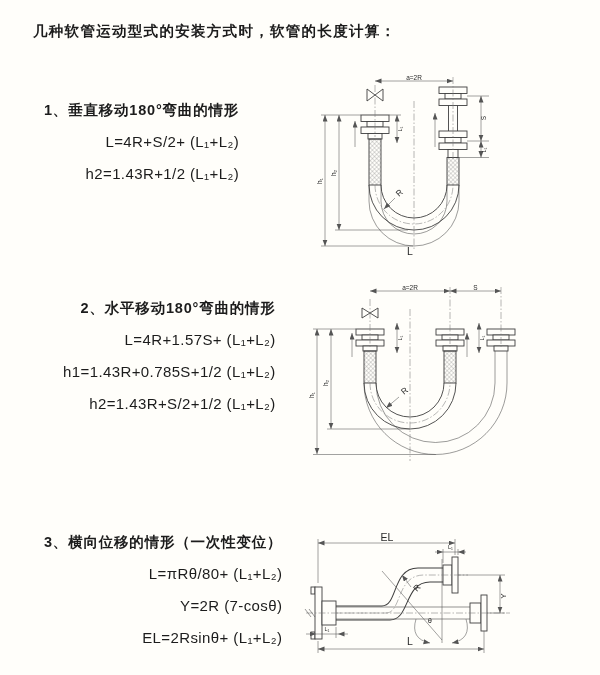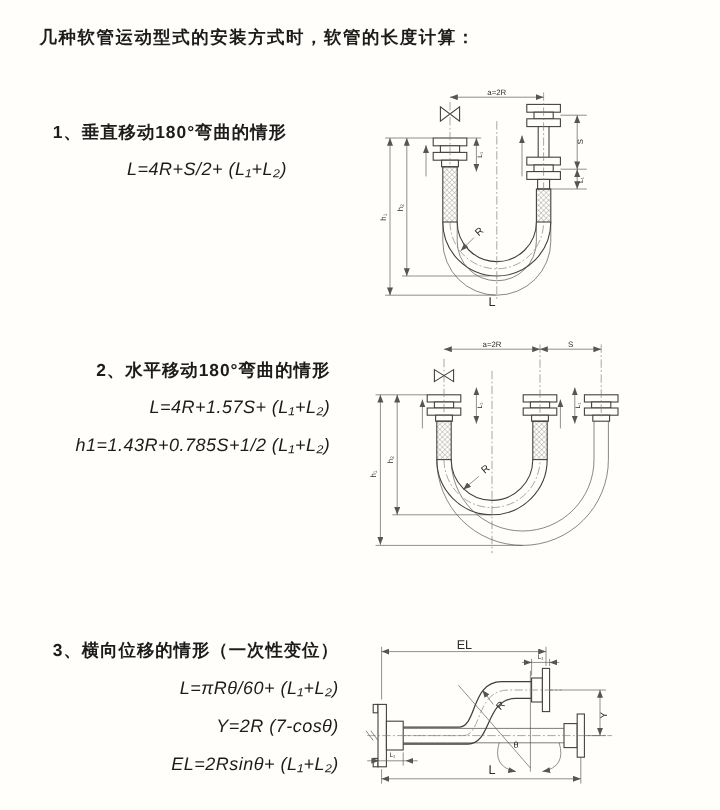--- a/index.html
+++ b/index.html
@@ -10,52 +10,54 @@
     color:#1c1c1c;
     -webkit-font-smoothing:antialiased;
   }
   .page{position:relative;width:600px;height:675px;overflow:hidden;background:#fffefa;}
   .title{
     position:absolute;left:33px;top:22px;
     font-size:14.5px;font-weight:700;letter-spacing:1.3px;white-space:nowrap;
   }
   .sec{position:absolute;white-space:nowrap;text-align:right;}
   .heading{font-size:14.5px;font-weight:700;letter-spacing:0.8px;}
-  .formulas{margin-top:6px;margin-left:19px;font-style:italic;}
+  .formulas{margin-top:6px;margin-left:19px;}
   .formula{font-size:15px;line-height:32px;letter-spacing:0.4px;font-weight:400;}
   .diagram{position:absolute;}
   svg{display:block;}
   svg text{font-family:"Liberation Sans", sans-serif;fill:#2b2b2b;}
 </style>
 </head>
 <body>
 
 <div class="page">
 
   <div class="title">几种软管运动型式的安装方式时，软管的长度计算：</div>
 
   <section class="sec" style="left:44px;top:101px;">
     <div class="heading">1、垂直移动180°弯曲的情形</div>
     <div class="formulas">
       <div class="formula">L=4R+S/2+ (L₁+L₂)</div>
+      <div class="formula">h2=1.43R+1/2 (L₁+L₂)</div>
     </div>
   </section>
 
   <section class="sec" style="left:44px;top:299px;">
     <div class="heading">2、水平移动180°弯曲的情形</div>
     <div class="formulas">
       <div class="formula">L=4R+1.57S+ (L₁+L₂)</div>
       <div class="formula">h1=1.43R+0.785S+1/2 (L₁+L₂)</div>
+      <div class="formula">h2=1.43R+S/2+1/2 (L₁+L₂)</div>
     </div>
   </section>
 
   <section class="sec" style="left:44px;top:533px;">
     <div class="heading">3、横向位移的情形（一次性变位）</div>
     <div class="formulas">
-      <div class="formula">L=πRθ/60+ (L₁+L₂)</div>
+      <div class="formula">L=πRθ/80+ (L₁+L₂)</div>
       <div class="formula">Y=2R (7-cosθ)</div>
       <div class="formula">EL=2Rsinθ+ (L₁+L₂)</div>
     </div>
   </section>
 
   <div class="diagram" style="left:313px;top:73px;width:235px;height:185px;">
     <svg viewBox="0 0 235 185" width="235" height="185">
       <defs>
         <marker id="ae1" markerWidth="8" markerHeight="6" refX="6.5" refY="2.5" orient="auto" markerUnits="userSpaceOnUse">
             <path d="M0,0 L6.5,2.5 L0,5 Z" fill="#555"></path>

